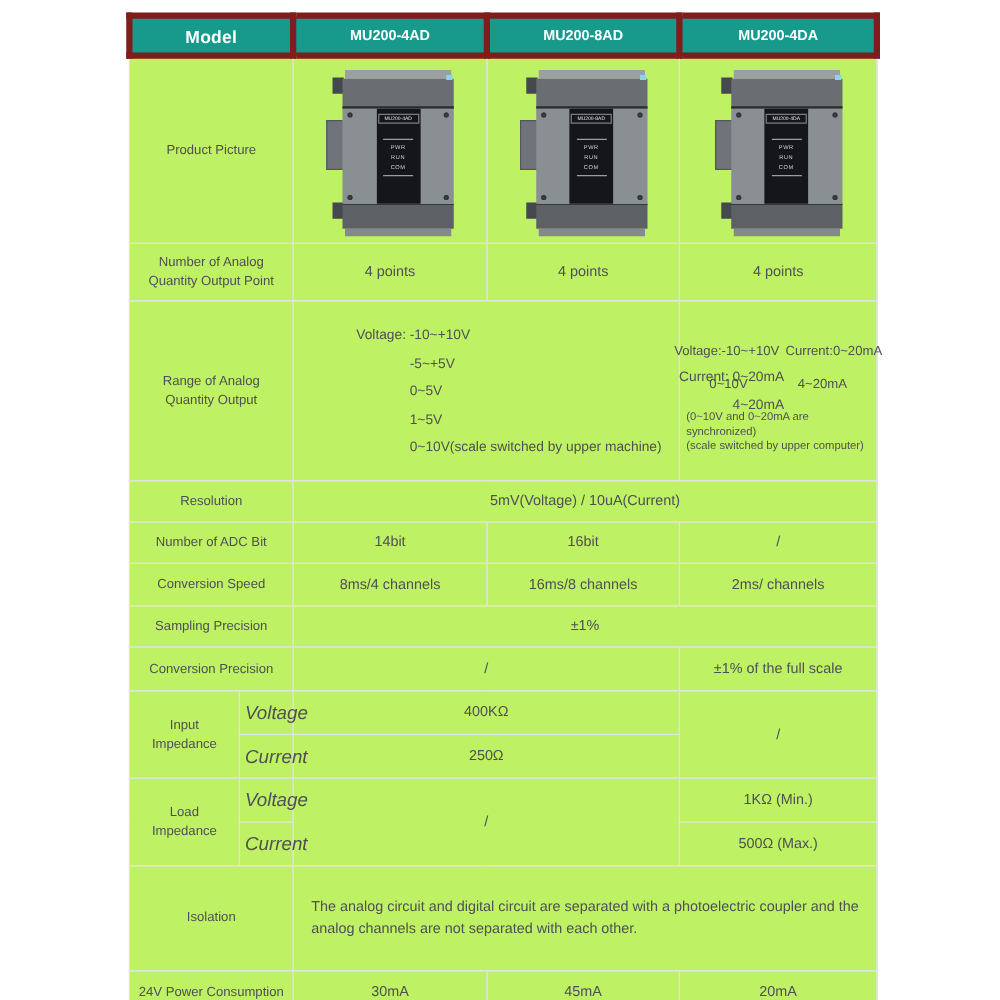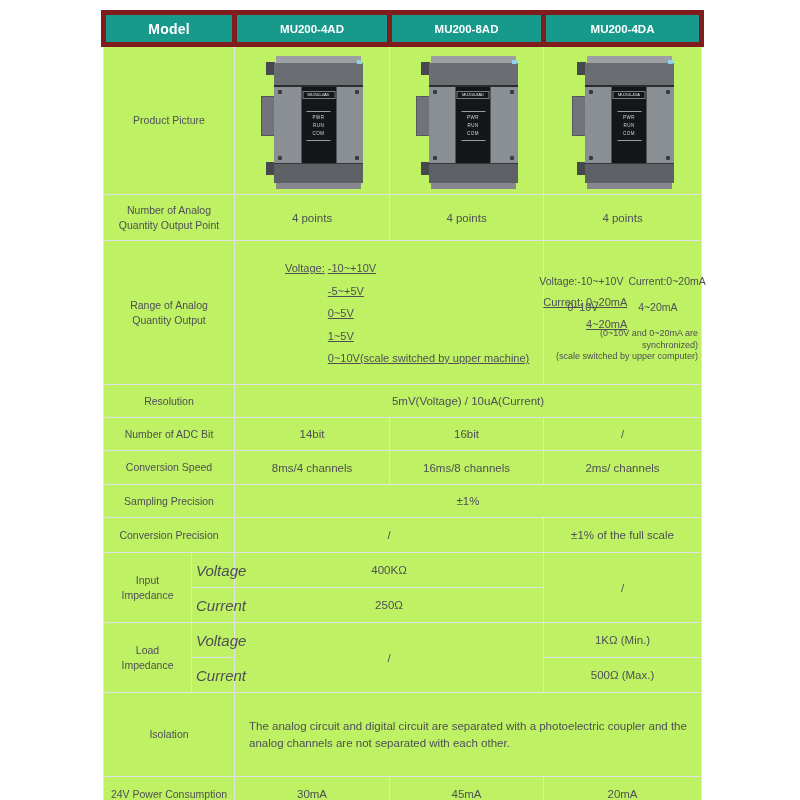--- a/index.html
+++ b/index.html
@@ -39,30 +39,30 @@
   td.lbl{font-size:10.5px;line-height:1.4;padding:2px 6px;}
   td.sublbl{font-size:15px;font-style:italic;}
   td.left{text-align:left;padding:4px 14px;line-height:1.45;margin-top:12px;}
   tr.rh32{height:32px}tr.rh150{height:150px}tr.rh46{height:46px}
   tr.rh144{height:144px}tr.rh33{height:33px}tr.rh34{height:34px}
   tr.rh35{height:35px}tr.rh65{height:84px}
 
   
   td.range-ad-cell{vertical-align:top;padding-top:16px;}
   .range-ad{display:flex;align-items:center;justify-content:flex-start;
-    padding-left:46px;text-align:left;font-size:11px;text-decoration:underline;}
+    padding-left:46px;text-align:left;font-size:11px;}
   .rgroup{display:flex;align-items:flex-start;}
   .rgroup .rlabel{margin-right:3px;line-height:22.5px;white-space:nowrap;}
   .rvals div{line-height:22.5px;white-space:nowrap;}
   .rgroup-current{margin-left:14px;}
   td.range-da-cell{vertical-align:top;padding:0 3px;}
   .rd-line1{display:flex;justify-content:center;gap:5px;font-size:10.5px;
     margin-top:34px;white-space:nowrap;}
   .rd-line2{display:flex;justify-content:center;gap:40px;font-size:10.5px;margin-top:14px;}
-  .rd-notes{font-size:9px;line-height:11.5px;text-align:right;margin-top:15px;padding-left:2px;}
+  .rd-notes{font-size:9px;line-height:11.5px;text-align:left;margin-top:15px;padding-left:2px;}
 
   
   .pic-cell{vertical-align:middle;}
   .mod{position:relative;width:102px;height:133px;margin:3px auto 0;}
   .mod-tab-top{position:absolute;left:5px;top:6px;width:9px;height:13px;background:#45484c;}
   .mod-tab-mid{position:absolute;left:0;top:40px;width:15px;height:40px;
     background:#70747a;border:1px solid #54585c;box-sizing:border-box;}
   .mod-tab-bot{position:absolute;left:5px;top:106px;width:9px;height:13px;background:#45484c;}
   .mod-body{position:absolute;left:13px;top:0;width:89px;height:133px;z-index:1;}
   .mod-topstrip{height:7px;background:#9da0a2;margin:0 2px;}

